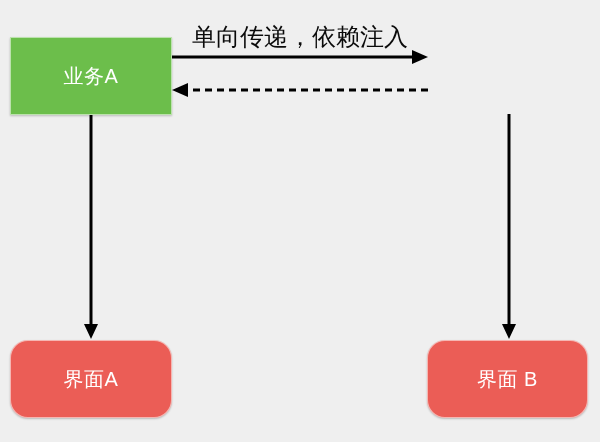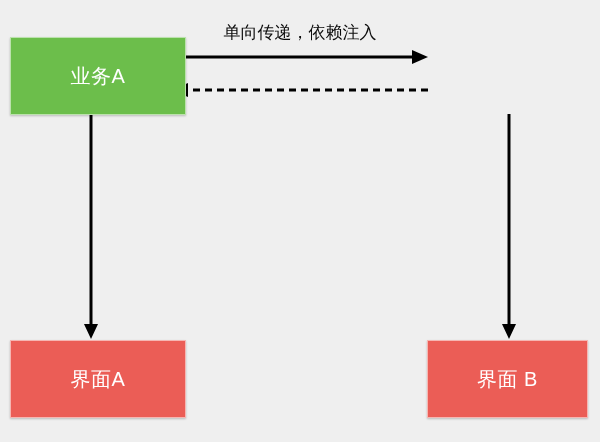--- a/index.html
+++ b/index.html
@@ -9,46 +9,46 @@
   }
   .canvas {
     position: relative;
     width: 600px;
     height: 442px;
     background: var(--color-background, #efefef);
     overflow: hidden;
   }
   .node {
     position: absolute;
-    width: 176px;
+    width: 162px;
     height: 78px;
     display: flex;
     align-items: center;
     justify-content: center;
     color: #ffffff;
     font-size: 20px;
     letter-spacing: 0.5px;
     border: 1px solid rgba(255,255,255,0.55);
     box-shadow: 0 1px 2px rgba(0,0,0,0.22);
     box-sizing: border-box;
   }
   .node-green { background: var(--color-business_box, #6cbe4b); }
-  .node-red   { background: var(--color-interface_box, #eb5d56); }
+  .node-red   { background: var(--color-interface_box, #eb5d56); border-radius: 18px; }
 
   #business-a  { left: 10px;  top: 37px;  }
   #business-b  { left: 428px; top: 37px;  }
   #interface-a { left: 10px;  top: 340px; }
   #interface-b { left: 427px; top: 340px; width: 161px; }
 
   .edge-label {
     position: absolute;
     left: 172px;
     width: 256px;
     text-align: center;
-    font-size: 17px;
+    font-size: 24px;
     color: var(--color-label_text, #0a0a0a);
     white-space: nowrap;
   }
   #label-forward { top: 21px; }
   #label-back    { top: 98px; }
 
   svg.arrows {
     position: absolute;
     left: 0;
     top: 0;

